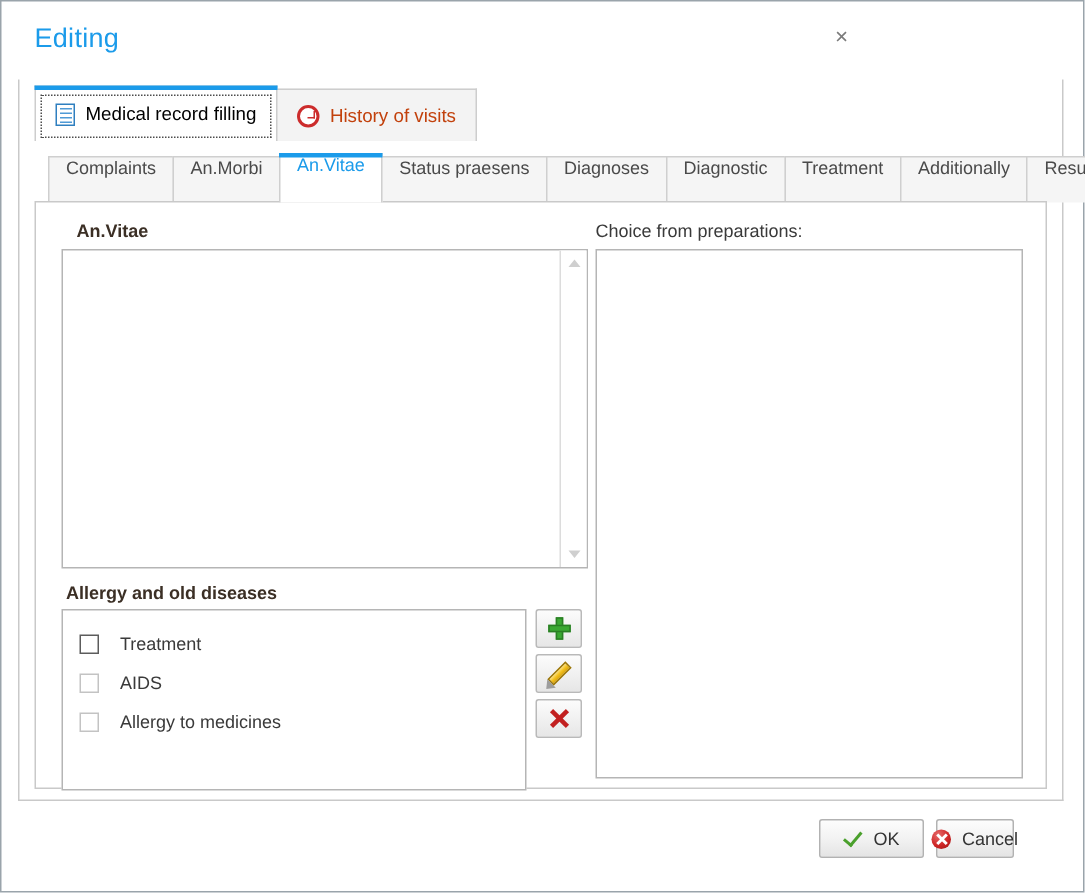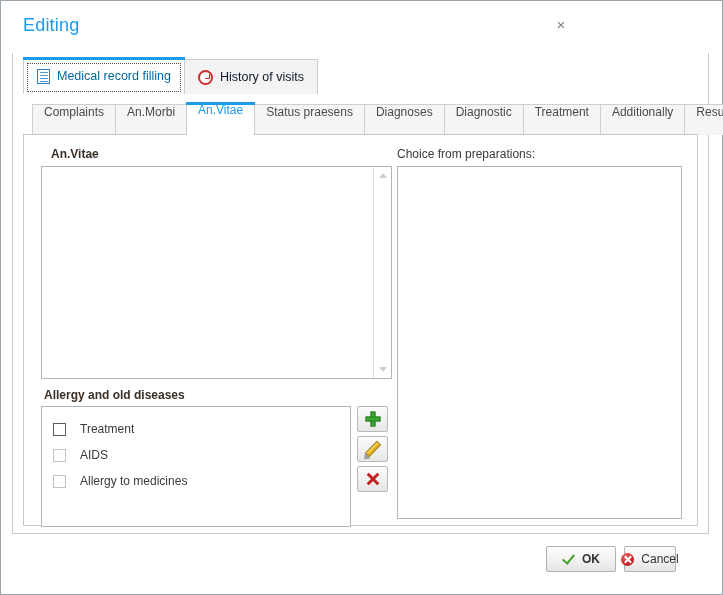--- a/index.html
+++ b/index.html
@@ -81,30 +81,30 @@
     position: relative;
     box-sizing: border-box;
     height: 35px;
     display: flex;
     align-items: center;
     gap: 7px;
     padding: 0 13px;
     background: #f3f3f3;
     border: 1px solid #cdcdcd;
     border-bottom: none;
-    color: #0f172a;
+    color: #c2410c;
     font-size: 12.5px;
     cursor: pointer;
     margin-left: -1px;
   }
   .top-tab:first-child { margin-left: 0; }
   .top-tab.active {
     background: #ffffff;
     border-color: #cdcdcd;
-    color: #0369a1;
+    color: #000000;
     height: 37px;
     z-index: 3;
   }
   .top-tab.active::before {
     content: "";
     position: absolute;
     left: -1px; right: -1px; top: -1px;
     height: 3px;
     background: #1b9bea;
   }
@@ -491,21 +491,21 @@
     </div>
     <div class="iconbtn" style="left:333px; top:331px;">
       <span class="glyph-x"></span>
     </div>
 
     <div class="label-plain" style="left:373px; top:12px;">Choice from preparations:</div>
 
     <div class="textbox" style="left:373px; top:31px; width:285px; height:353px;"></div>
   </div>
 
-  <div class="footer-btn" style="left:545px; top:545px; width:70px;font-weight:bold;">
+  <div class="footer-btn" style="left:545px; top:545px; width:70px;">
     <span class="glyph-check"></span>
     <span>OK</span>
   </div>
 
   <div class="footer-btn" style="left:623px; top:545px; width:52px;">
     <span class="glyph-cancel"></span>
     <span>Cancel</span>
   </div>
 
 </div>

